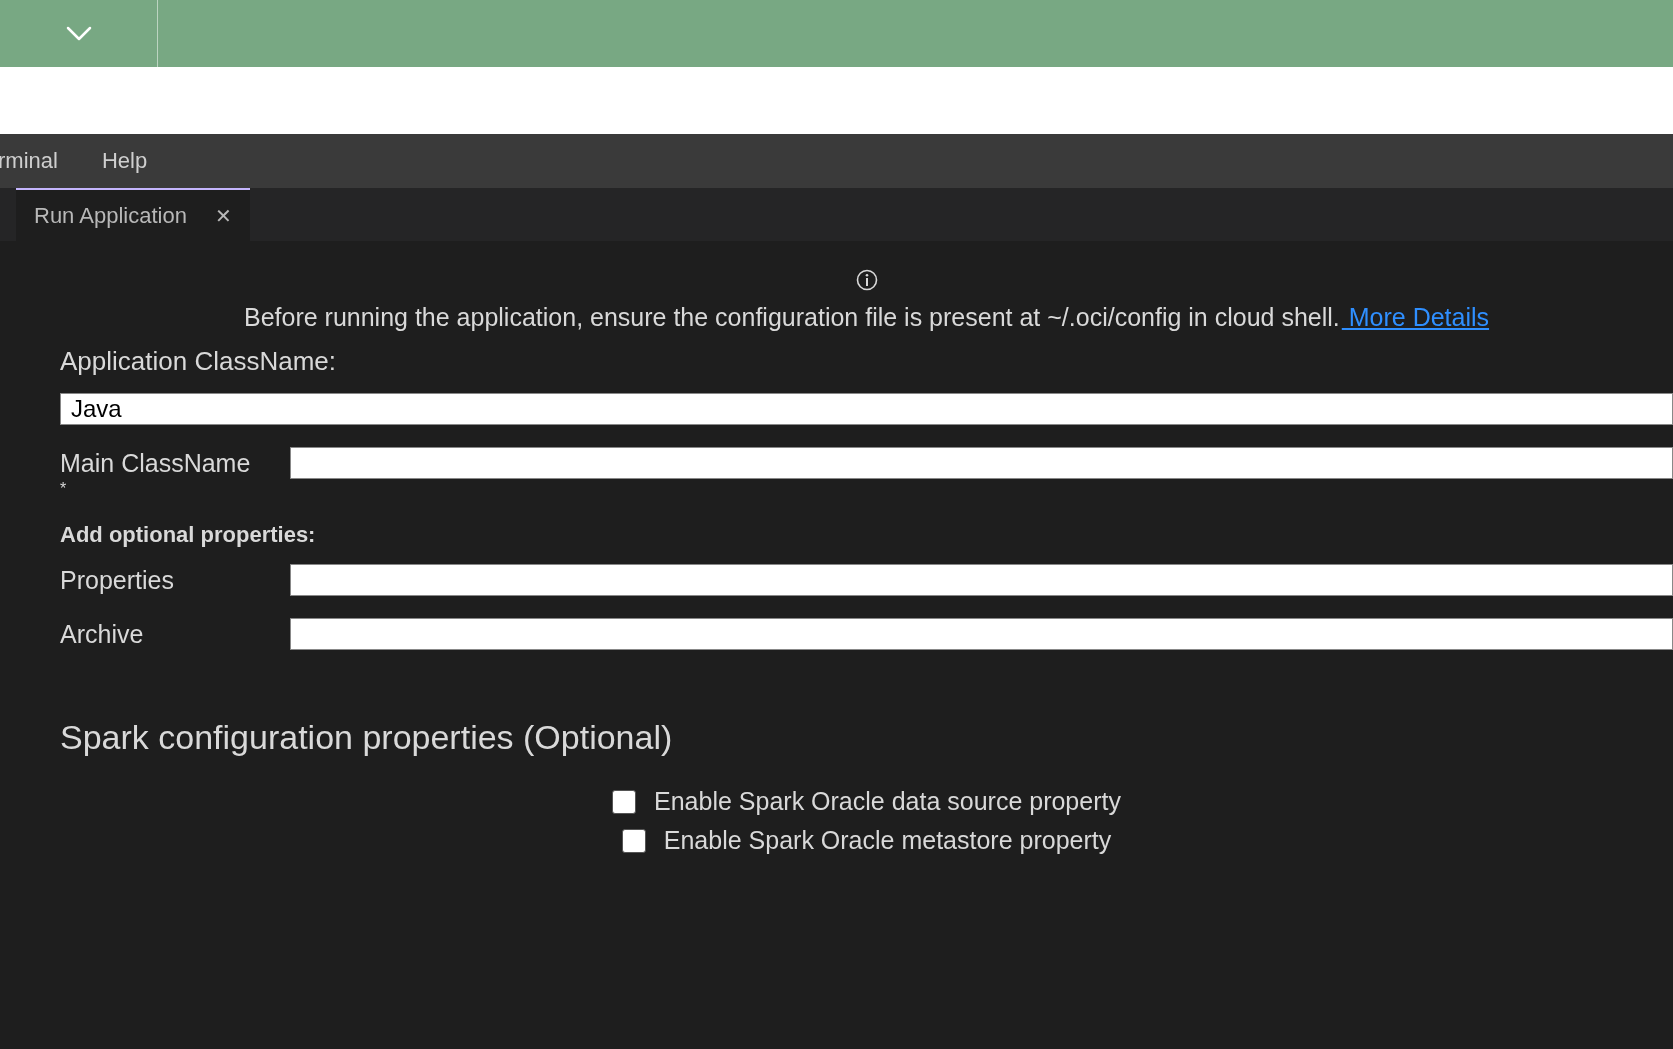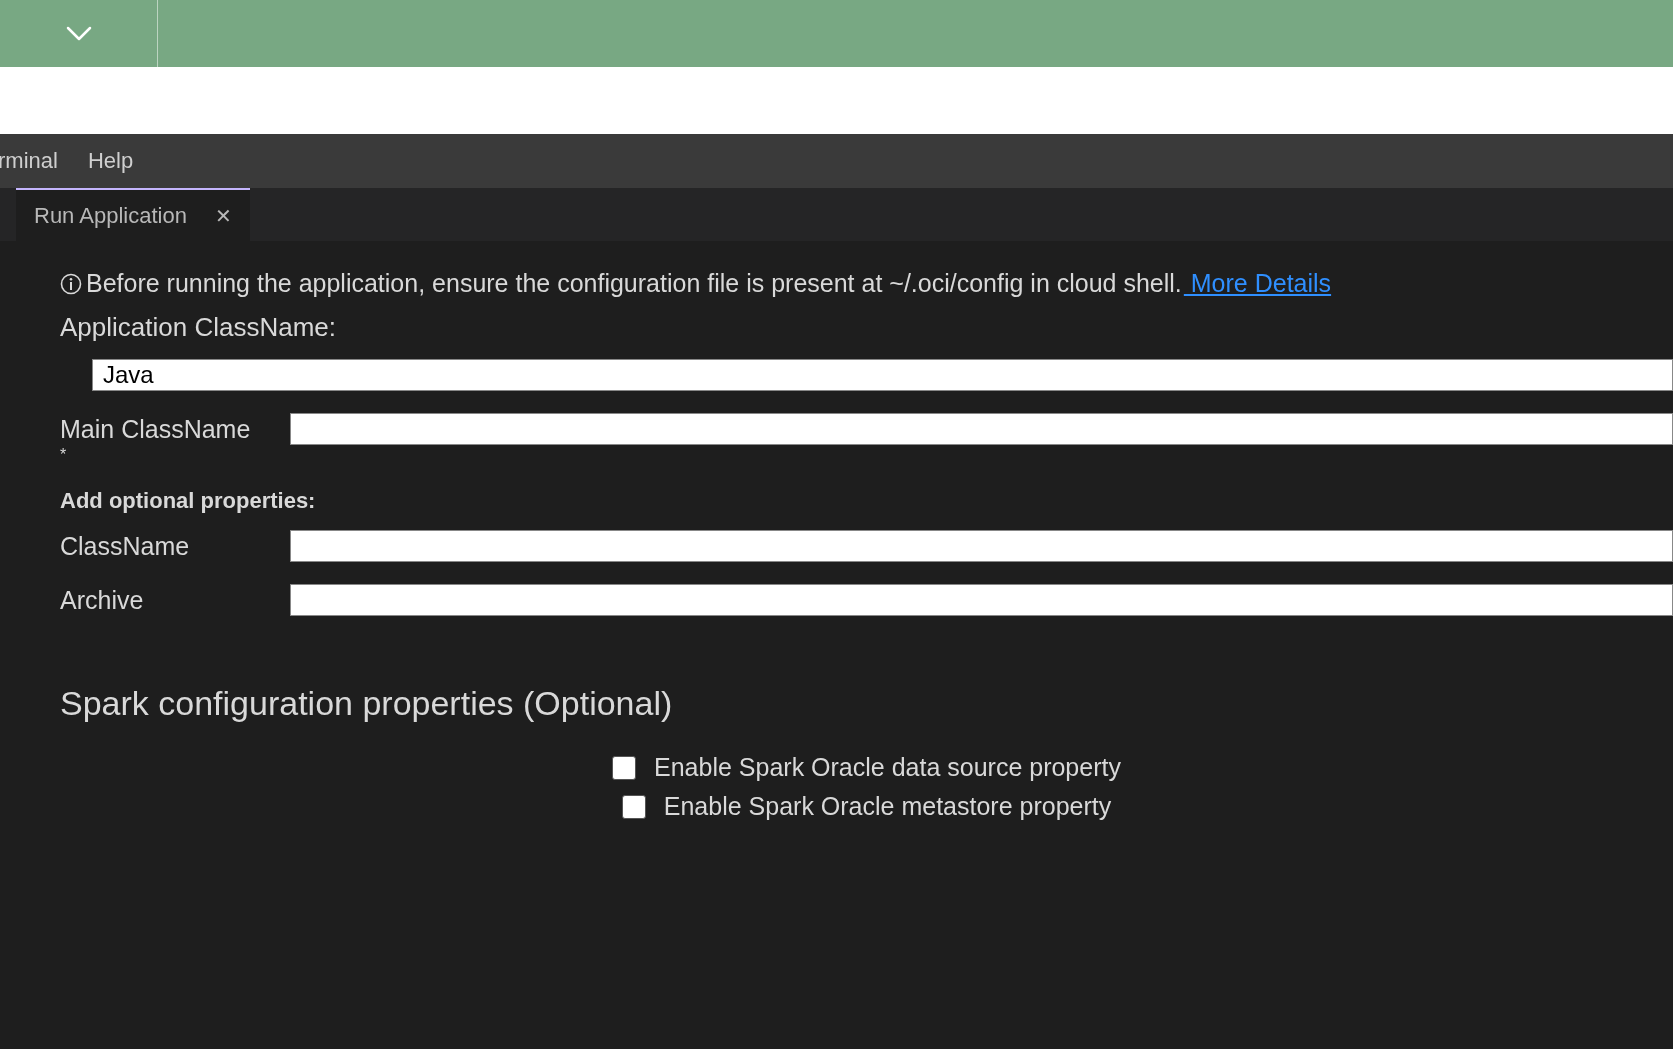--- a/index.html
+++ b/index.html
@@ -44,21 +44,21 @@
     width: 100%;
   }
 
   
   .menu-bar {
     background: #3a3a3a;
     height: 54px;
     display: flex;
     align-items: center;
     padding-left: 0px;
-    gap: 30px;
+    gap: 44px;
     font-size: 22px;
     color: #cfcfcf;
   }
   .menu-item {
     cursor: pointer;
   }
   .menu-item.partial {
     margin-left: -2px;
   }
 
@@ -92,23 +92,24 @@
     background: #1e1e1e;
     padding: 28px 0 0 60px;
     font-size: 24.5px;
     color: #d9d9d9;
     position: relative;
   }
 
   .info-line {
     display: flex;
     align-items: center;
-    gap: 4px;
+    gap: 12px;
     margin-bottom: 14px;
     font-size: 25px;
+    flex-direction: column;
   }
   .info-icon-svg {
     width: 22px;
     height: 22px;
     flex-shrink: 0;
   }
   .info-text {
     color: #d9d9d9;
   }
   .more-link {
@@ -147,21 +148,20 @@
     background: #ffffff;
     border: 1px solid #888;
     font-size: 24px;
     padding: 0 10px;
     color: #000;
     font-family: inherit;
     outline: none;
   }
   .form-select {
     appearance: none;
-    margin-left: 32px;
   }
 
   .opt-header {
     font-size: 22px;
     margin-top: 24px;
     margin-bottom: 16px;
     font-weight: bold;
   }
 
   .spark-header {
@@ -272,21 +272,21 @@
     <div class="form-label">
       <span>Main ClassName</span>
       <span class="req">*</span>
     </div>
     <input class="form-input" type="text" value="" style="">
   </div>
 
   <div class="opt-header">Add optional properties:</div>
 
   <div class="form-row">
-    <div class="form-label">ClassName</div>
+    <div class="form-label">Properties</div>
     <input class="form-input" type="text" value="" style="">
   </div>
 
   <div class="form-row">
     <div class="form-label">Archive</div>
     <input class="form-input" type="text" value="" style="">
   </div>
 
   <div class="spark-header">Spark configuration properties (Optional)</div>
 

